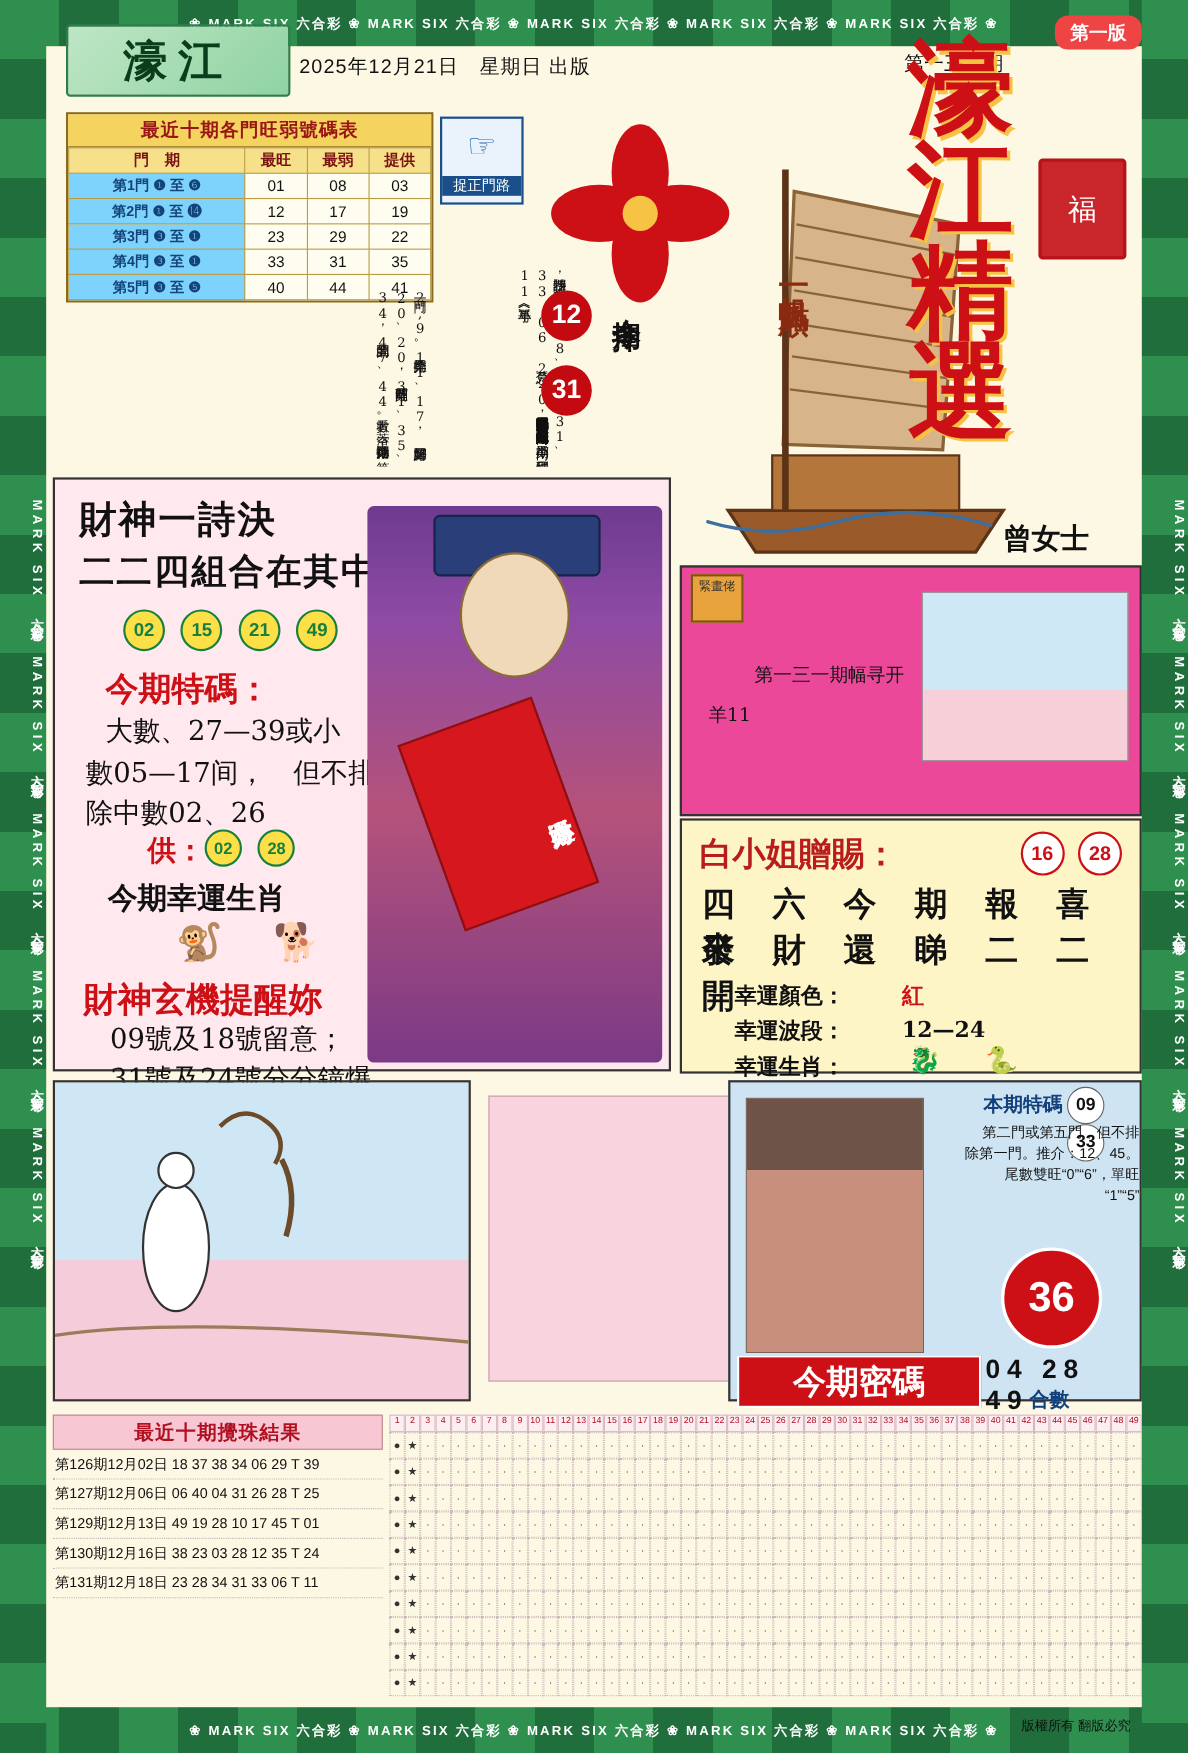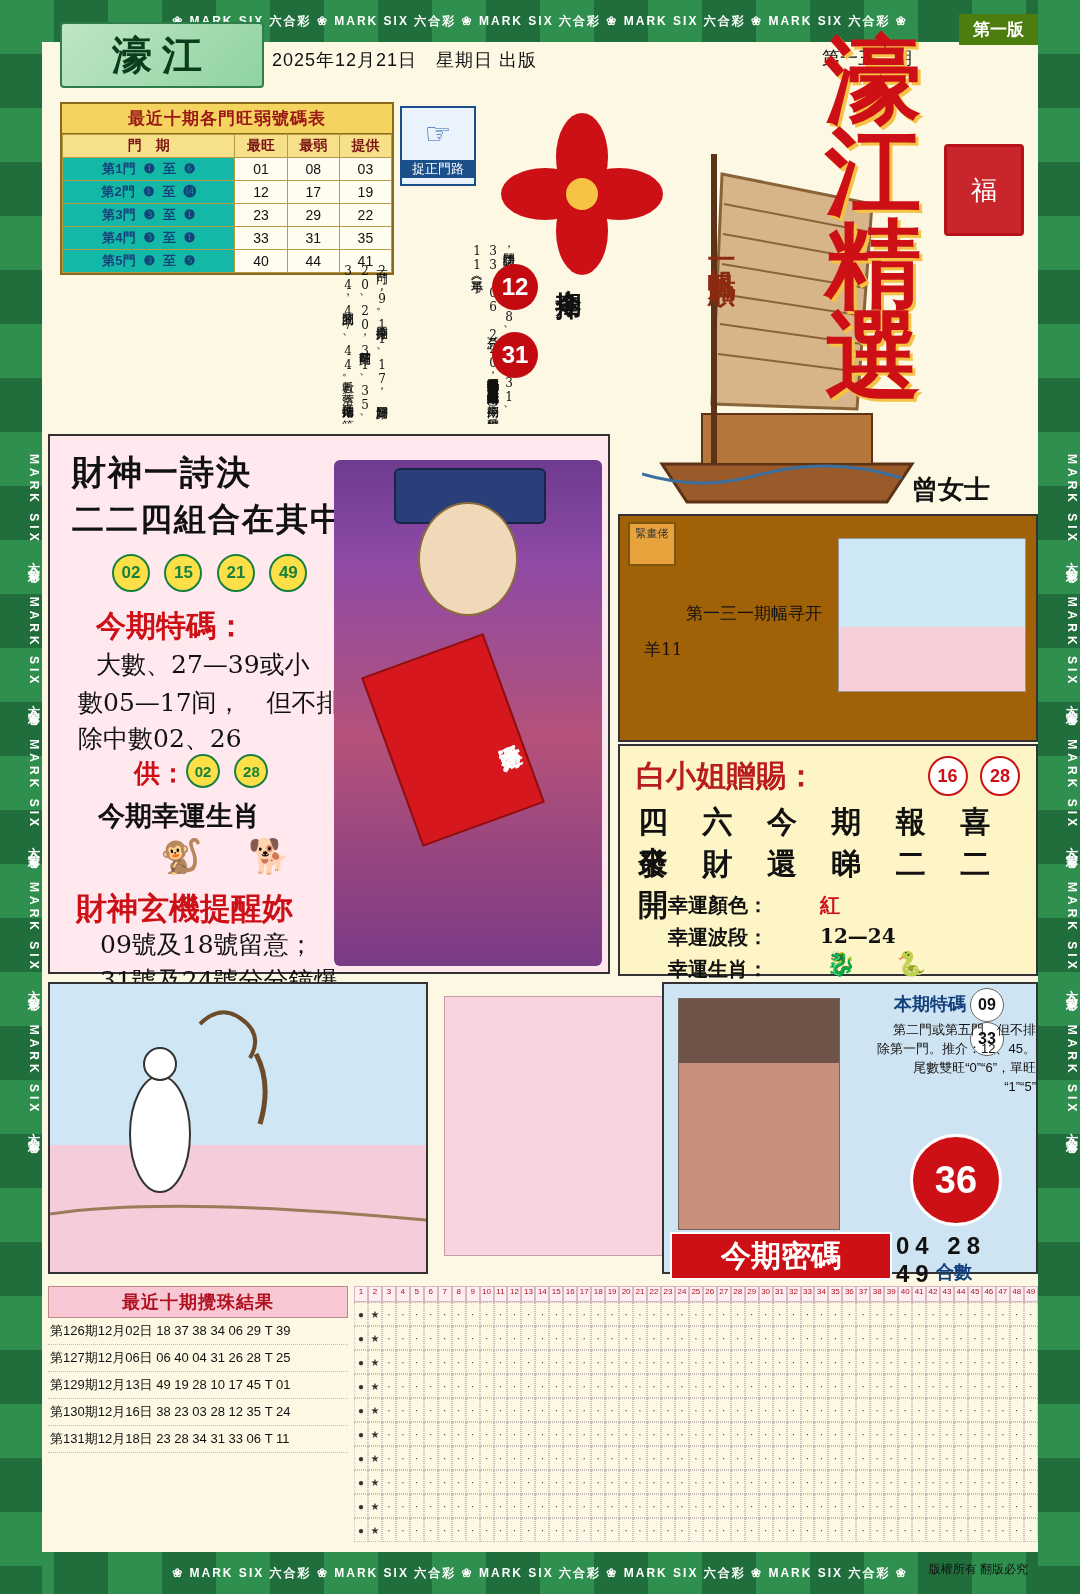--- a/index.html
+++ b/index.html
@@ -54,43 +54,43 @@
     letter-spacing:10px;
   }
   .issue-date{
     position:absolute;left:230px;top:34px;font-size:18px;color:#111;
     letter-spacing:1px;
   }
   .issue-no{
     position:absolute;left:780px;top:32px;font-size:18px;color:#111;
   }
   .edition-tag{
-    position:absolute;right:0;top:0;background:#4d7c0f;color:#fff;
-    font-size:17px;font-weight:bold;padding:4px 14px;border-radius:1px;
+    position:absolute;right:0;top:0;background:#ef4444;color:#fff;
+    font-size:17px;font-weight:bold;padding:4px 14px;border-radius:12px;
   }
   
   .tbl-wrap{
     position:absolute;left:18px;top:88px;width:330px;
     border:2px solid #8a6a1e;background:#fff8d8;
   }
   .tbl-title{
     background:#f4d35e;color:#9a1616;font-weight:bold;font-size:17px;
     text-align:center;padding:3px 0;border-bottom:1px solid #8a6a1e;
     letter-spacing:1px;
   }
   table.rank{border-collapse:collapse;width:100%;font-size:14px;}
   table.rank th{
     background:#f7e08a;color:#7a1212;border:1px solid #b89c45;
     padding:2px 0;font-size:14px;
   }
   table.rank td{
     border:1px solid #b89c45;text-align:center;padding:2px 0;color:#111;
     background:#fffdf0;
   }
-  table.rank td.lbl{background:#14b8a6;color:#14437a;font-weight:bold;font-size:13px;font-family:Liberation Mono, monospace;}
+  table.rank td.lbl{background:#7dd3fc;color:#14437a;font-weight:bold;font-size:13px;}
   
   .vtext{
     position:absolute;left:18px;top:250px;width:330px;height:160px;
     writing-mode:vertical-rl;text-orientation:upright;
     font-size:12px;line-height:17px;color:#111;
     font-family:"DejaVu Serif",serif;
     overflow:hidden;
   }
   .pathbox{
     position:absolute;left:358px;top:92px;width:76px;height:80px;
@@ -205,21 +205,21 @@
   }
   .god-scroll{
     position:absolute;left:54px;top:190px;width:130px;height:180px;
     background:#d6181e;transform:rotate(-20deg);border:2px solid #8b1014;
     color:#fff;font-size:22px;writing-mode:vertical-rl;text-orientation:upright;
     text-align:center;padding-top:14px;box-sizing:border-box;font-weight:bold;
   }
   
   .panel-hint{
     position:absolute;left:576px;top:500px;width:420px;height:228px;
-    background:#a16207;border:2px solid #333;box-sizing:border-box;
+    background:#ec4899;border:2px solid #333;box-sizing:border-box;
   }
   .hint-icon{
     position:absolute;left:8px;top:6px;width:48px;height:44px;background:#e8a33d;
     border:2px solid #7d5412;font-size:11px;color:#333;text-align:center;
     line-height:13px;box-sizing:border-box;padding-top:3px;
   }
   .hint-line1{position:absolute;left:66px;top:86px;font-size:17px;color:#111;font-family:"DejaVu Serif",serif;}
   .hint-line2{position:absolute;left:24px;top:122px;font-size:17px;color:#111;font-family:"DejaVu Serif",serif;}
   .lady-pic{
     position:absolute;right:10px;top:22px;width:186px;height:152px;

